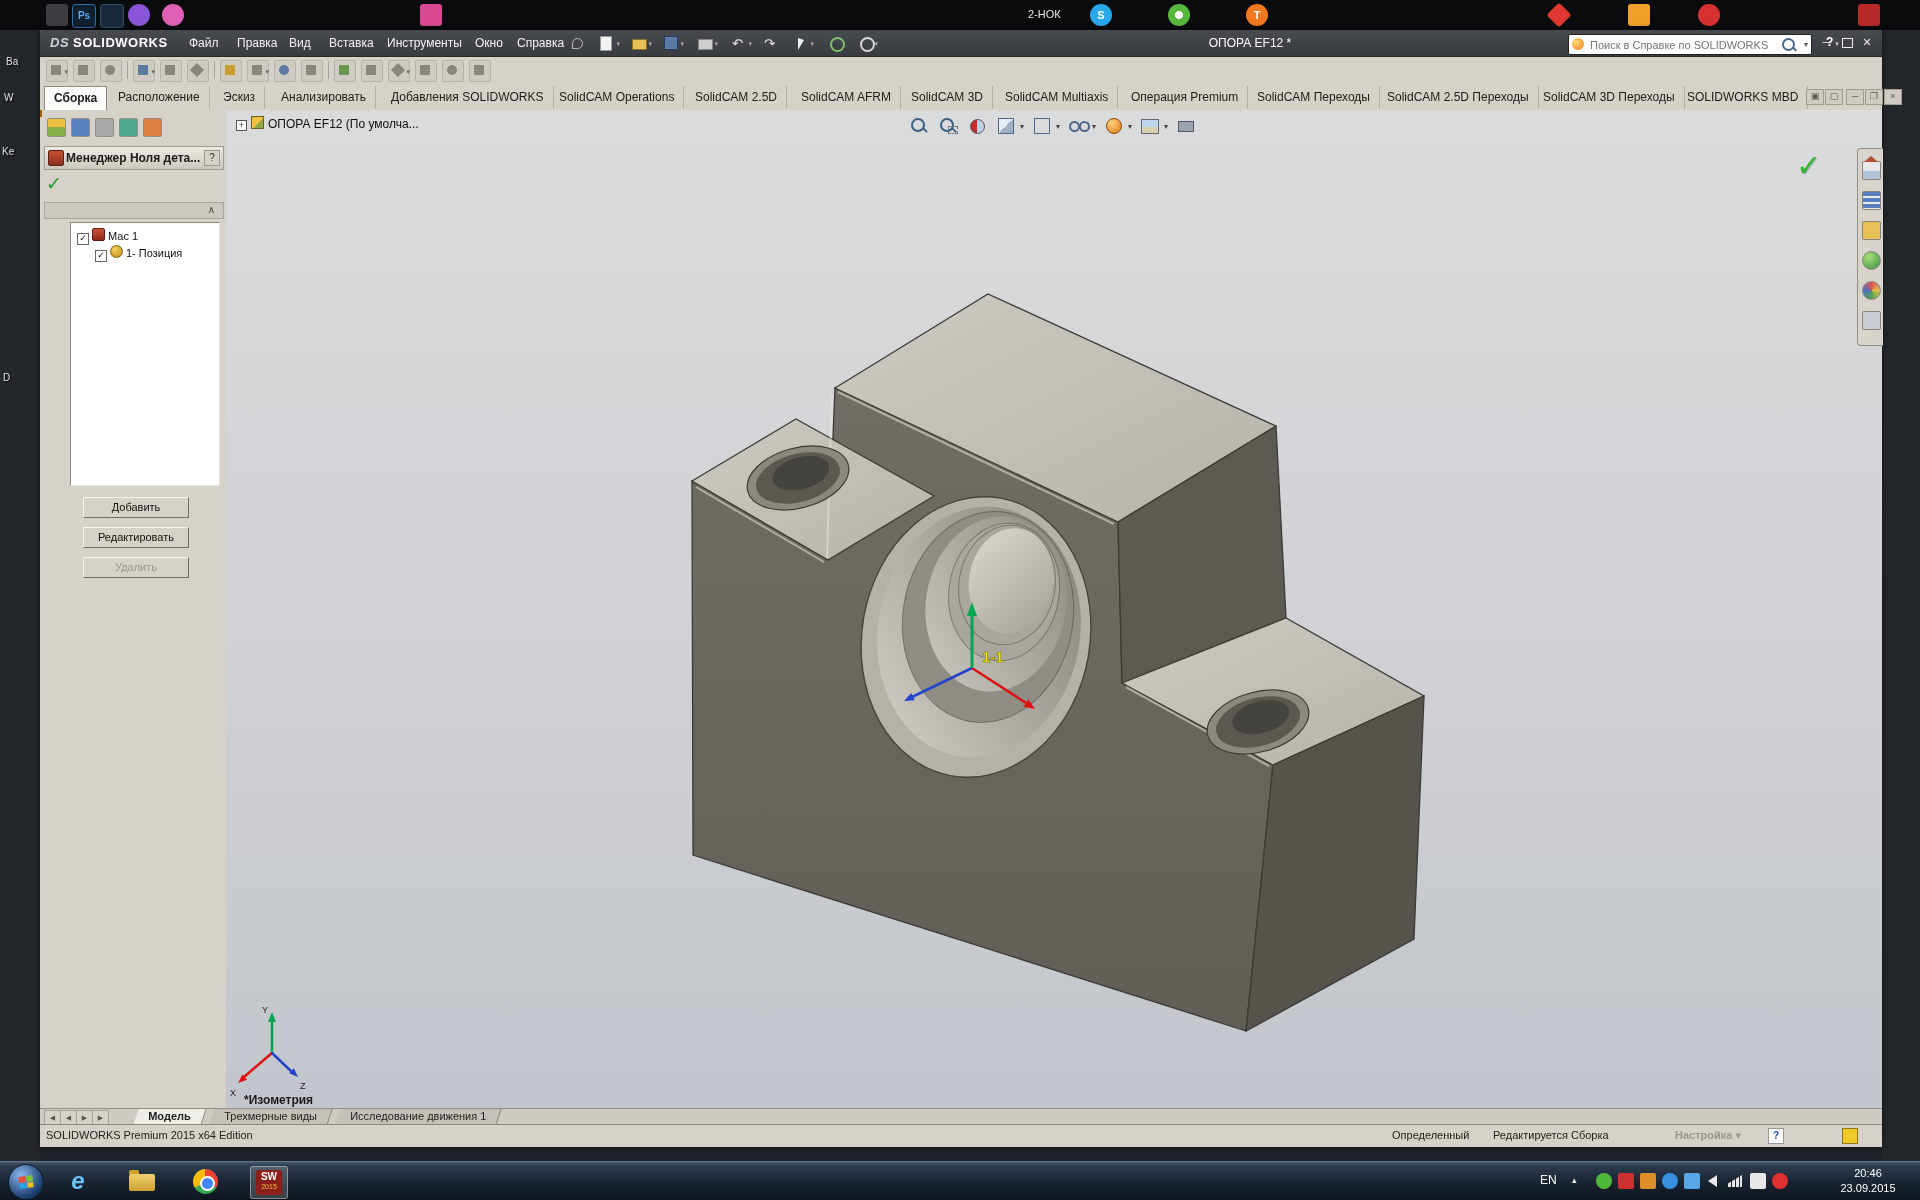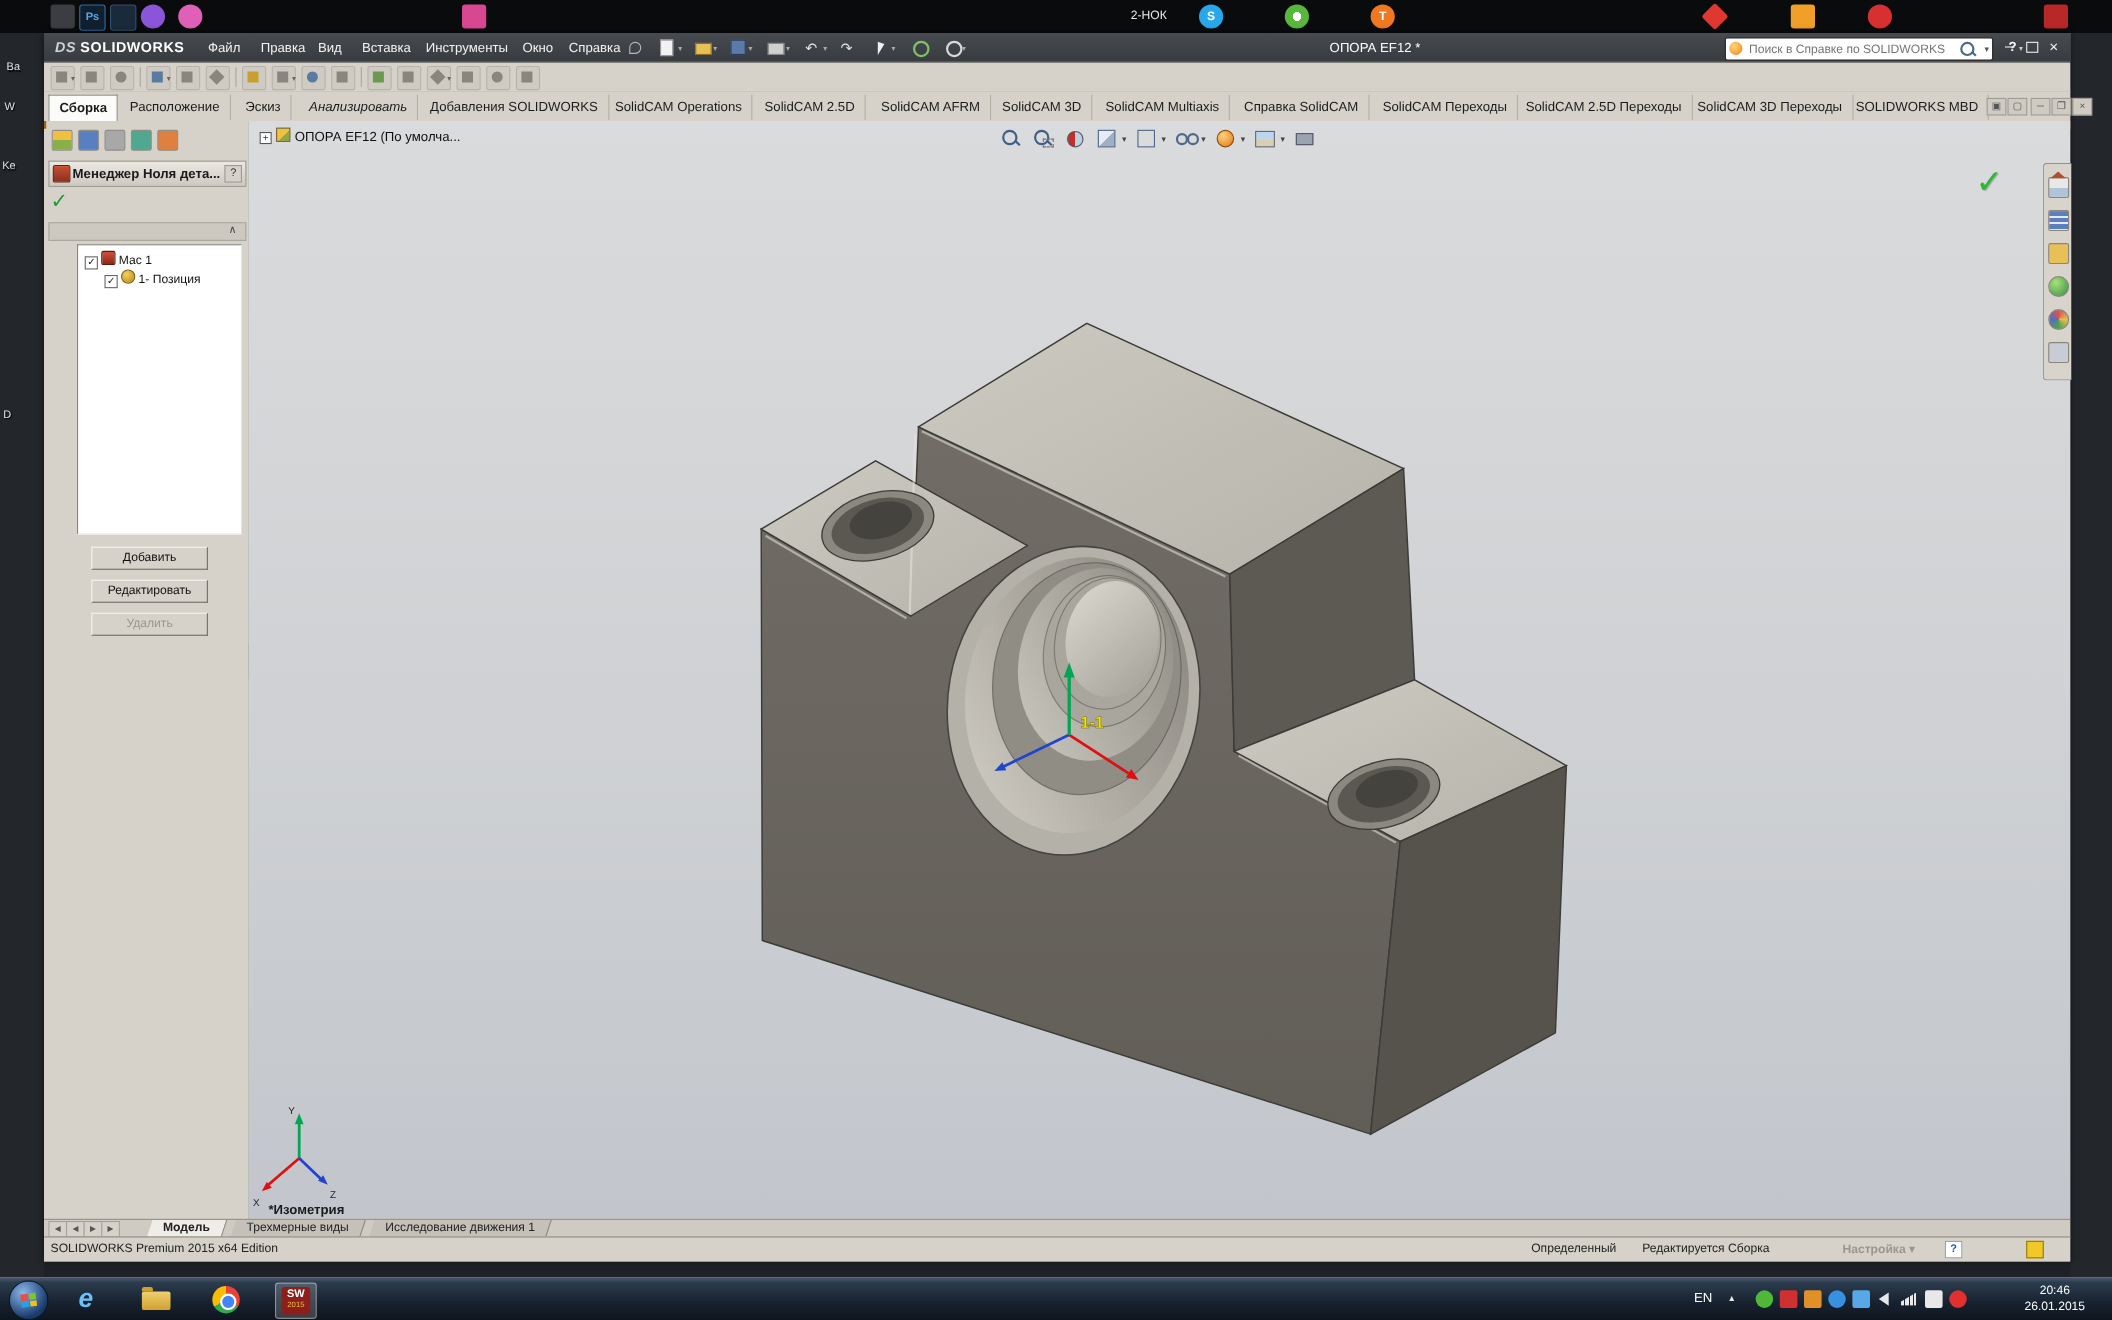--- a/index.html
+++ b/index.html
@@ -331,28 +331,28 @@
       </div>
     <div class="t2" style="left:429px;">
         <i></i>
       </div>
   </div>
 
   <div id="ribbontabs">
     <div class="rtab active" style="left:4px;">Сборка</div>
     <div class="rtab" style="left:69px;">Расположение</div>
     <div class="rtab" style="left:174px;">Эскиз</div>
-    <div class="rtab" style="left:232px;font-style:italic;">Анализировать</div>
+    <div class="rtab" style="left:232px;">Анализировать</div>
     <div class="rtab" style="left:342px;">Добавления SOLIDWORKS</div>
     <div class="rtab" style="left:510px;">SolidCAM Operations</div>
     <div class="rtab" style="left:646px;">SolidCAM 2.5D</div>
     <div class="rtab" style="left:752px;">SolidCAM AFRM</div>
     <div class="rtab" style="left:862px;">SolidCAM 3D</div>
     <div class="rtab" style="left:956px;">SolidCAM Multiaxis</div>
-    <div class="rtab" style="left:1082px;">Справка SolidCAM</div>
+    <div class="rtab" style="left:1082px;">Операция Premium</div>
     <div class="rtab" style="left:1208px;">SolidCAM Переходы</div>
     <div class="rtab" style="left:1338px;">SolidCAM 2.5D Переходы</div>
     <div class="rtab" style="left:1494px;">SolidCAM 3D Переходы</div>
     <div class="rtab" style="left:1638px;">SOLIDWORKS MBD</div>
     <div class="rbtn" style="left:1766px;">▣</div>
     <div class="rbtn" style="left:1785px;">▢</div>
     <div class="rbtn" style="left:1806px;">─</div>
     <div class="rbtn" style="left:1825px;">❐</div>
     <div class="rbtn" style="left:1844px;">×</div>
   </div>
@@ -581,17 +581,17 @@
     <span class="tray" style="left:1618px;background:#d03030;"></span>
     <span class="tray" style="left:1640px;background:#e09028;"></span>
     <span class="tray circ" style="left:1662px;background:#3890e0;"></span>
     <span class="tray" style="left:1684px;background:#58a8e8;"></span>
     <span class="spk" style="left:1708px;"></span>
     <span class="net" style="left:1728px;"></span>
     <span class="tray" style="left:1750px;background:#e8e8e8;"></span>
     <span class="tray circ" style="left:1772px;background:#e03030;"></span>
     <div id="clock">
       <div>20:46</div>
-      <div>26.01.2015</div>
+      <div>23.09.2015</div>
     </div>
   </div>
 
 </div>
 
 </body></html>

